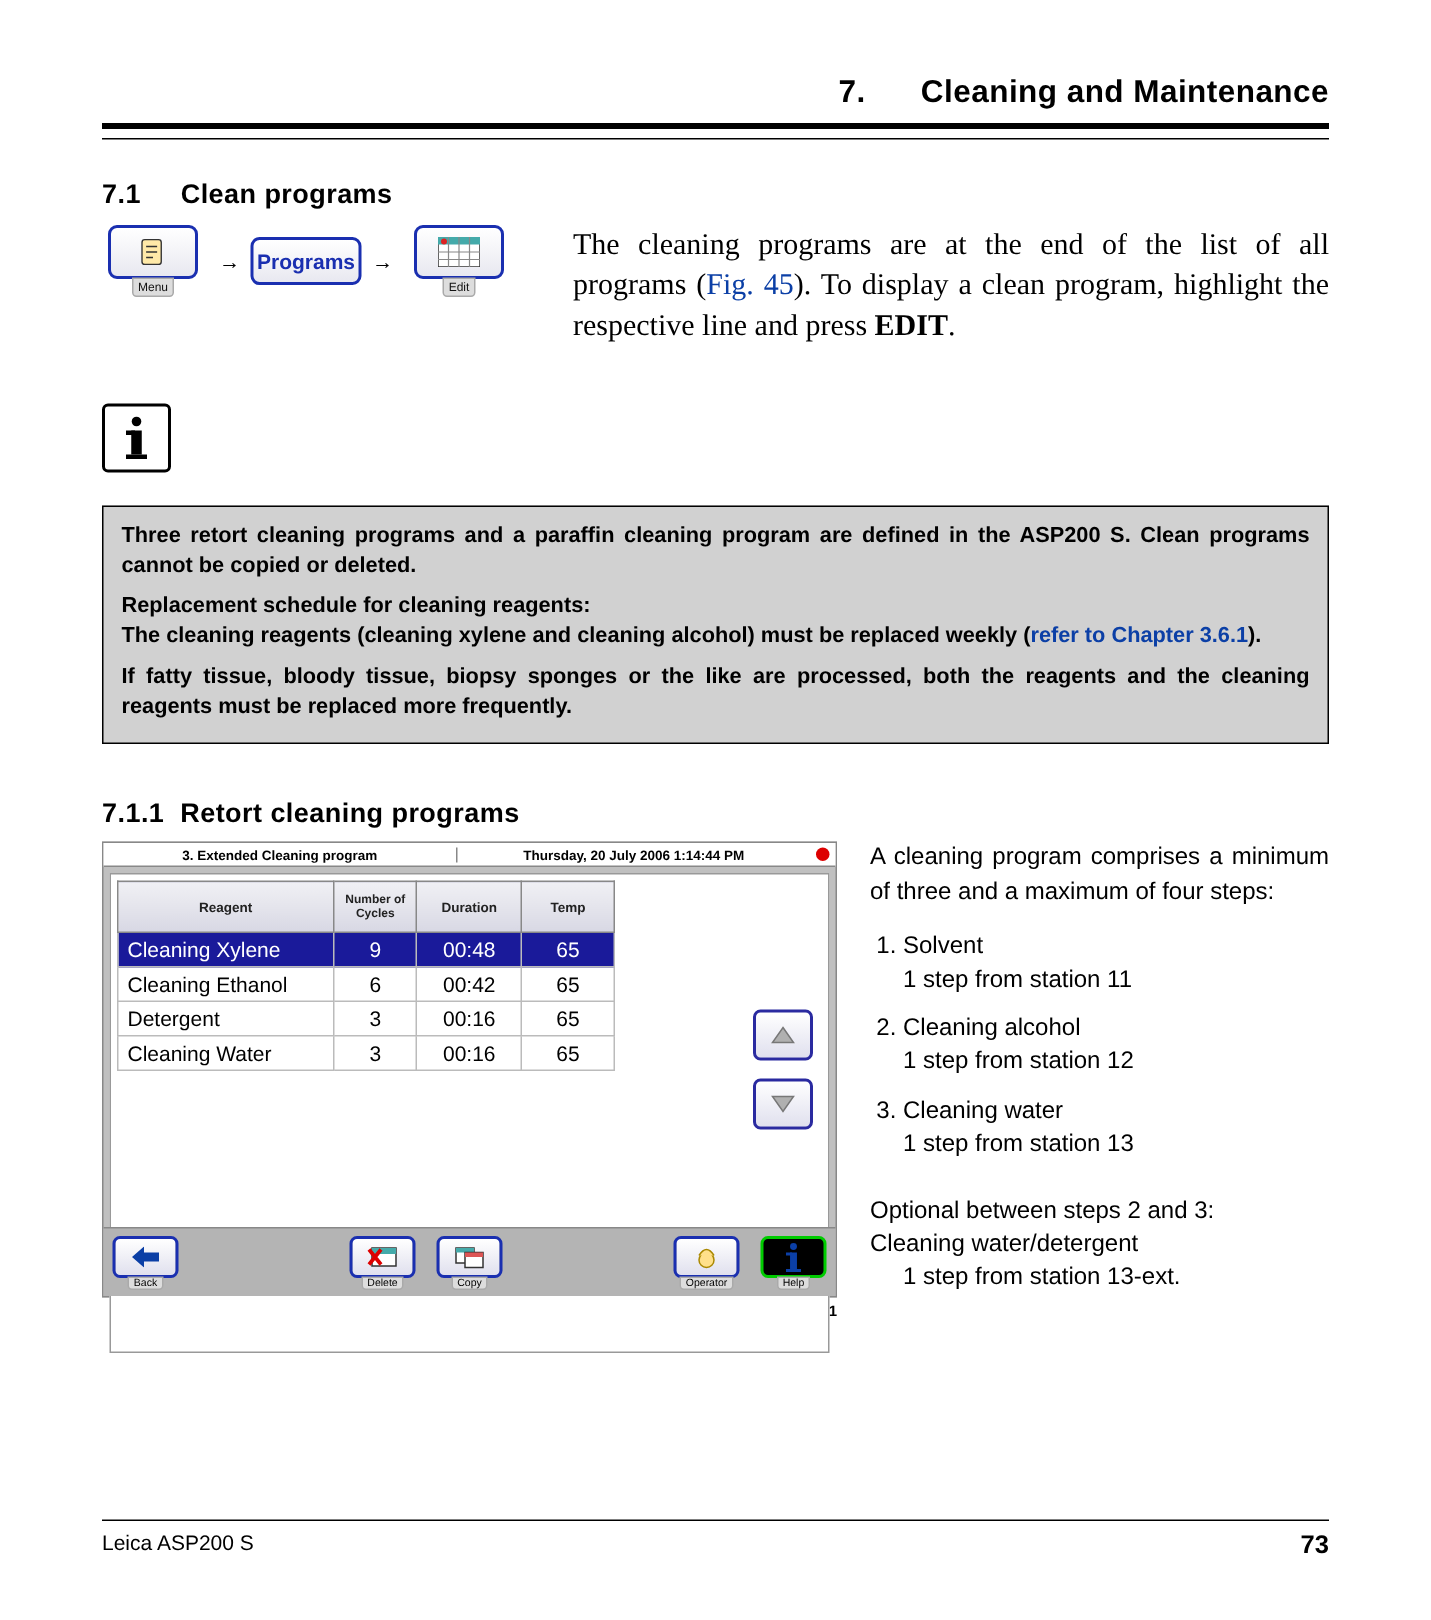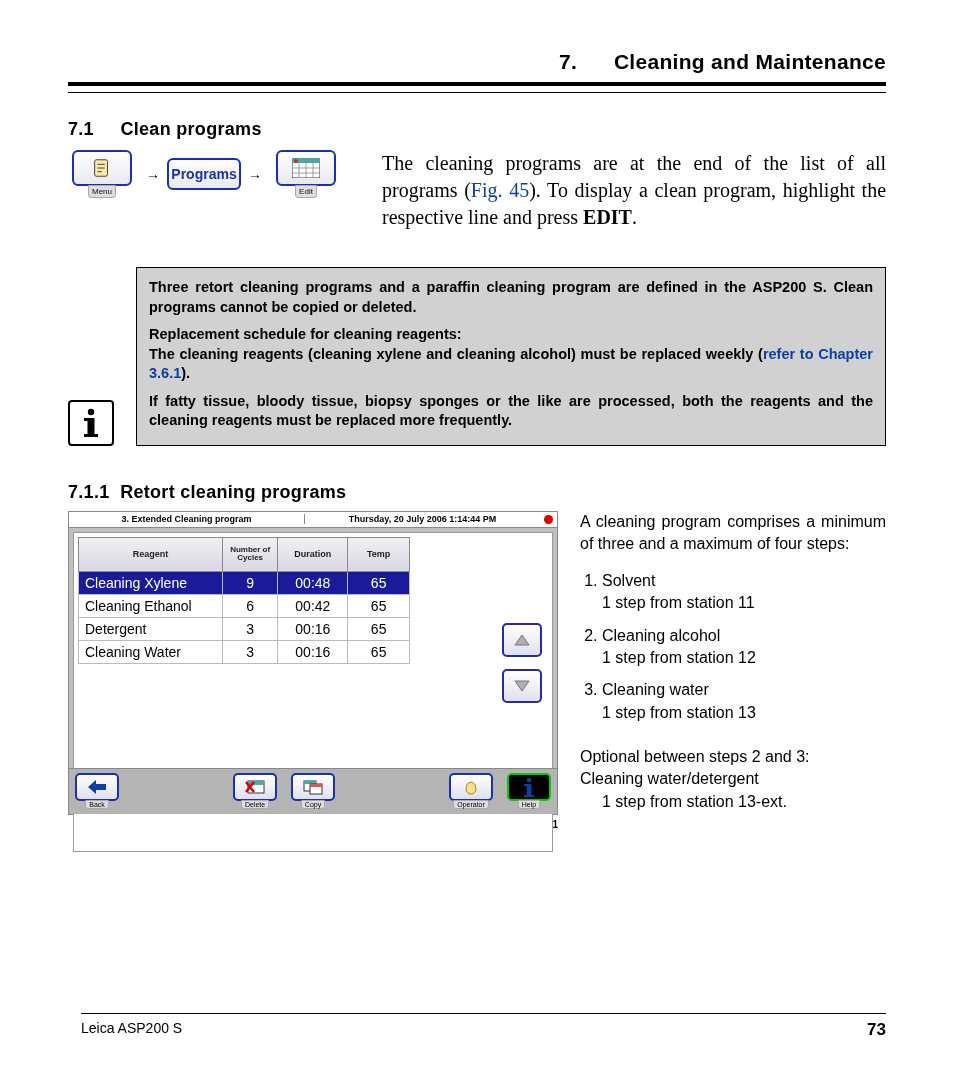--- a/index.html
+++ b/index.html
@@ -81,21 +81,22 @@
     flex: 1;
     padding-left: 22px;
     font-family: Liberation Serif, serif;
   }
   .link-blue { color: #0b3fa6; }
   .bold { font-weight: bold; }
   .info-row {
     display: flex;
     gap: 22px;
     margin-bottom: 36px;
-    align-items: flex-end;
+    align-items: flex-start;
+    flex-direction: column;
   }
   .info-icon-box {
     width: 46px;
     height: 46px;
     border: 2px solid #000;
     border-radius: 4px;
     display: flex;
     align-items: center;
     justify-content: center;
     flex-shrink: 0;
@@ -245,21 +246,21 @@
     font-size: 16px;
     font-stretch: condensed;
     line-height: 1.4;
   }
   .right-col p { margin: 0 0 14px 0; text-align: justify; }
   .right-col ol { margin: 0 0 22px 0; padding-left: 22px; }
   .right-col li { margin-bottom: 10px; }
   .indent { padding-left: 22px; display:block; }
   .footer-wrap {
     position: absolute;
-    left: 81px; right: 68px; bottom: 40px;
+    left: 68px; right: 68px; bottom: 40px;
   }
   .footer-line {
     border-top: 1px solid #000;
     display: flex;
     justify-content: space-between;
     padding-top: 6px;
     font-size: 14px;
     font-stretch: condensed;
   }
   .footer-line .pagenum { font-weight: bold; font-size: 17px; }

